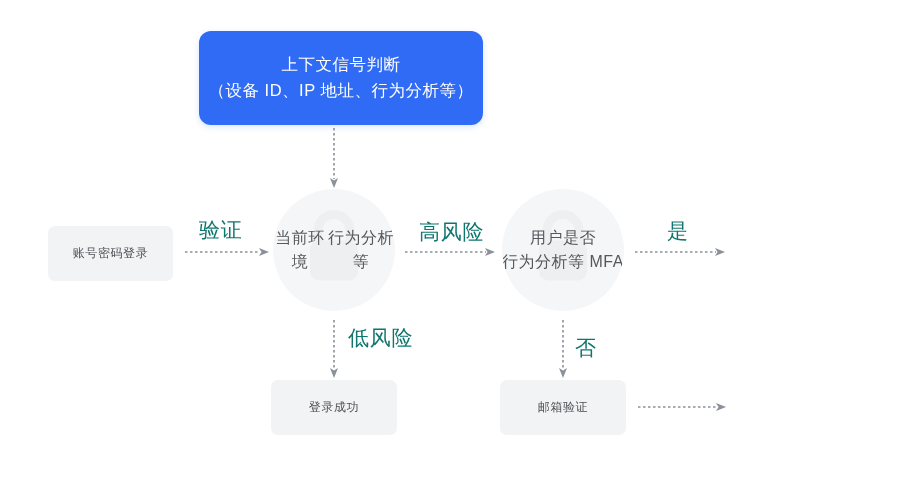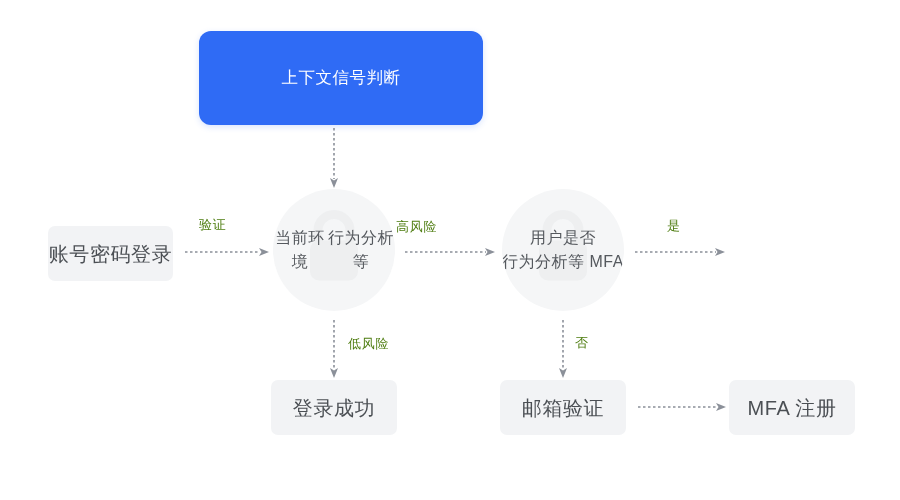--- a/index.html
+++ b/index.html
@@ -26,21 +26,21 @@
     align-items: center;
     justify-content: center;
     text-align: center;
     box-sizing: border-box;
   }
 
   .box {
     background: #f2f3f5;
     border-radius: 7px;
     color: #4b4f54;
-    font-size: 20px;
+    font-size: 12px;
     letter-spacing: 0.6px;
     line-height: 1.4;
   }
 
   .box-primary {
     background: #2f6bf5;
     color: #ffffff;
     border-radius: 12px;
     font-size: 16.5px;
     line-height: 1.55;
@@ -76,33 +76,34 @@
   .conn {
     position: absolute;
   }
   .conn svg {
     display: block;
     overflow: visible;
   }
 
   .edge-label {
     position: absolute;
-    font-size: 13px;
-    color: #4d7c0f;
+    font-size: 21px;
+    color: #0f766e;
     letter-spacing: 0.8px;
     white-space: nowrap;
   }
 </style>
 </head>
 <body>
 
 <div id="canvas">
 
   <div class="node box-primary" style="left:199px; top:31px; width:284px; height:94px; flex-direction:column;">
     <span>上下文信号判断</span>
+    <span>（设备 ID、IP 地址、行为分析等）</span>
   </div>
 
   <div class="conn" style="left:327px; top:128px; width:14px; height:62px;">
     <svg width="14" height="62" viewBox="0 0 14 62">
       <line x1="7" y1="0" x2="7" y2="51" stroke="#8b9099" stroke-width="1.6" stroke-dasharray="2.5 2.5"></line>
       <path d="M7 60 L3 50 L7 52.5 L11 50 Z" fill="#8b9099"></path>
     </svg>
   </div>
 
   <div class="node box" style="left:48px; top:226px; width:125px; height:55px;">
@@ -127,29 +128,29 @@
     <span class="node-text">当前环境</span>
     <span class="node-text">行为分析等</span>
   </div>
 
   <div class="conn" style="left:405px; top:245px; width:92px; height:14px;">
     <svg width="92" height="14" viewBox="0 0 92 14">
       <line x1="0" y1="7" x2="81" y2="7" stroke="#8b9099" stroke-width="1.6" stroke-dasharray="2.5 2.5"></line>
       <path d="M90 7 L80 3 L82.5 7 L80 11 Z" fill="#8b9099"></path>
     </svg>
   </div>
-  <div class="edge-label" style="left:396px; top:218px;">高风险</div>
+  <div class="edge-label" style="left:419px; top:218px;">高风险</div>
 
   <div class="conn" style="left:327px; top:320px; width:14px; height:60px;">
     <svg width="14" height="60" viewBox="0 0 14 60">
       <line x1="7" y1="0" x2="7" y2="49" stroke="#8b9099" stroke-width="1.6" stroke-dasharray="2.5 2.5"></line>
       <path d="M7 58 L3 48 L7 50.5 L11 48 Z" fill="#8b9099"></path>
     </svg>
   </div>
-  <div class="edge-label" style="left:348px; top:335px;">低风险</div>
+  <div class="edge-label" style="left:348px; top:324px;">低风险</div>
 
   <div class="node circle" style="left:502px; top:189px; width:122px; height:122px; flex-direction:column;">
     <span class="watermark">
       <svg width="60" height="76" viewBox="0 0 60 76">
         <path d="M14 32 V22 a16 16 0 0 1 32 0 V32" fill="none" stroke="#e8eaec" stroke-width="9" stroke-linecap="round"></path>
         <rect x="6" y="32" width="48" height="40" rx="9" fill="#e8eaec"></rect>
       </svg>
     </span>
     <span class="node-text">用户是否</span>
     <span class="node-text">行为分析等 MFA</span>
@@ -180,17 +181,14 @@
     <span>登录成功</span>
   </div>
 
   <div class="conn" style="left:638px; top:400px; width:90px; height:14px;">
     <svg width="90" height="14" viewBox="0 0 90 14">
       <line x1="0" y1="7" x2="79" y2="7" stroke="#8b9099" stroke-width="1.6" stroke-dasharray="2.5 2.5"></line>
       <path d="M88 7 L78 3 L80.5 7 L78 11 Z" fill="#8b9099"></path>
     </svg>
   </div>
 
-  <div class="node box" style="left:729px; top:380px; width:126px; height:55px;">
-    <span>MFA 注册</span>
-  </div>
 
 </div>
 
 </body></html>

